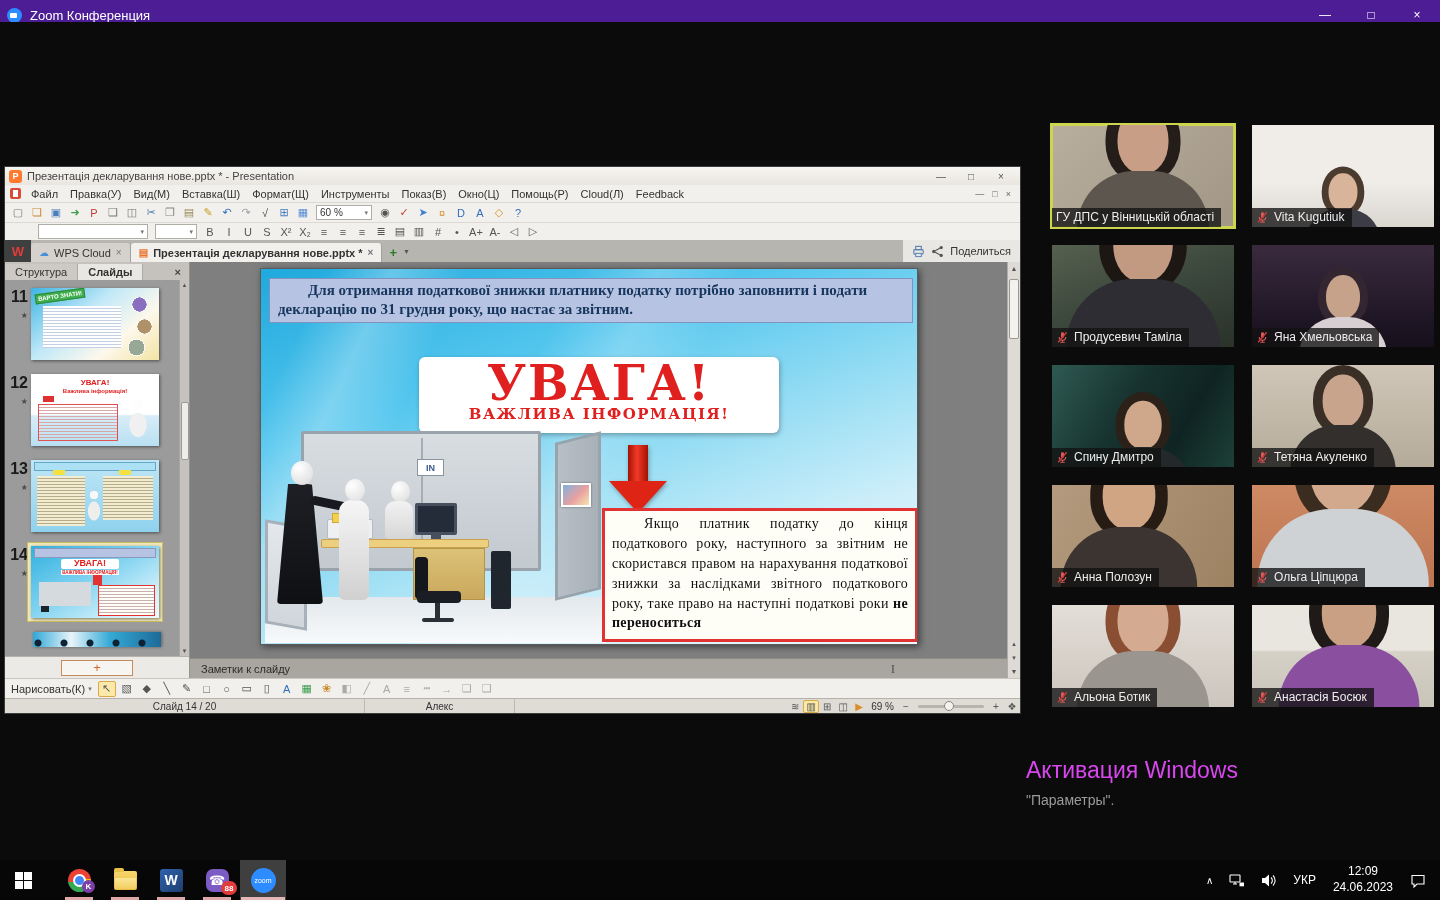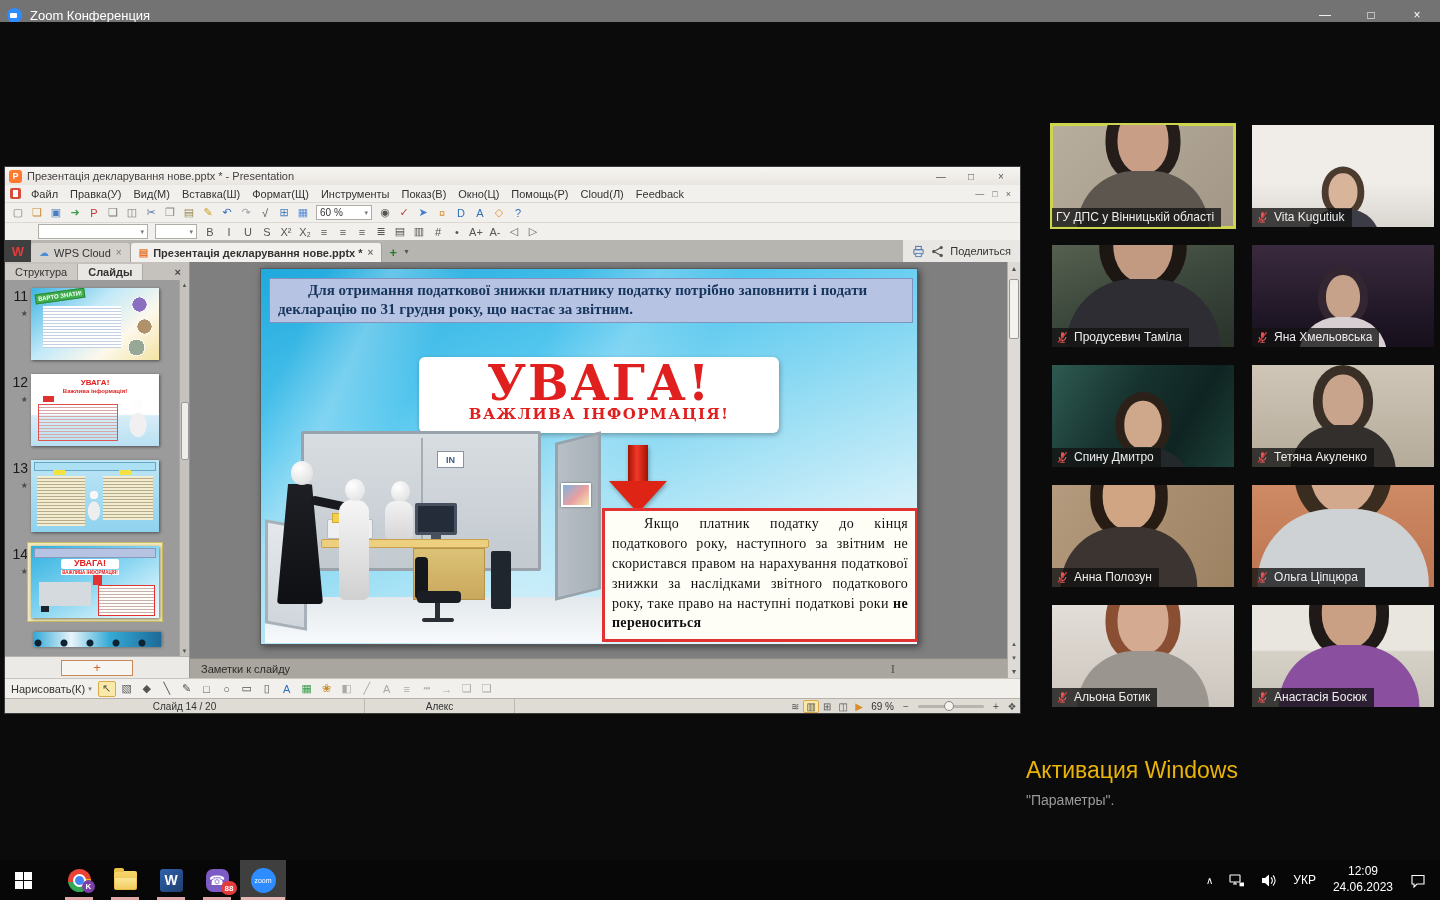--- a/index.html
+++ b/index.html
@@ -1,20 +1,20 @@
 <!DOCTYPE html>
 <html><head>
 <meta charset="utf-8">
 <style>
   * { margin:0; padding:0; box-sizing:border-box; }
   html,body { width:1440px; height:900px; overflow:hidden; background:#000; font-family:"Liberation Sans", sans-serif; }
   .screen { position:relative; width:1440px; height:900px; }
 
   
-  .zoom-titlebar { height:30px; background:#737373; display:flex; align-items:center; padding-left:7px; gap:8px; }
+  .zoom-titlebar { height:30px; background:#4c1d95; display:flex; align-items:center; padding-left:7px; gap:8px; }
   .zoom-logo { width:15px; height:15px; border-radius:50%; background:#2d8cff; position:relative; flex:0 0 auto; }
   .zoom-logo::after { content:""; position:absolute; left:3px; top:5px; width:7px; height:5px; background:#fff; border-radius:1px; }
   .zoom-title { color:#fff; font-size:13px; }
   .wc { margin-left:auto; display:flex; }
   .wc-btn { width:46px; height:22px; color:#fff; font-size:12px; display:flex; align-items:center; justify-content:center; }
 
   .desktop { position:absolute; top:22px; left:0; width:1440px; height:838px; background:#0b0b0b; }
 
   
   .pres { position:absolute; left:5px; top:145px; width:1015px; height:546px; background:#eceae6; display:flex; flex-direction:column; box-shadow:0 0 0 1px #3c3c3c; color:#333; }
@@ -56,21 +56,21 @@
   
   .left-panel { width:185px; display:flex; flex-direction:column; background:#d5d2cd; border-right:1px solid #96948f; }
   .panel-tabs { height:18px; display:flex; align-items:flex-end; background:#c5c2bd; font-size:11px; }
   .panel-tab { padding:2px 10px 2px; background:#cdcac5; border-right:1px solid #aaa; }
   .panel-tab.active { background:#e9e7e3; font-weight:bold; }
   .panel-close { margin-left:auto; padding:0 8px 2px; font-weight:bold; color:#444; font-size:11px; }
   .thumbs { flex:1; display:flex; background:#9b9b9b; min-height:0; }
   .thumb-list { flex:1; padding:8px 2px 0 2px; overflow:hidden; }
   .thumb { display:flex; margin-bottom:14px; }
   .thumb-gutter { width:24px; display:flex; flex-direction:column; align-items:flex-end; padding-right:3px; gap:5px; }
-  .thumb-num { font-size:14px; font-weight:normal; color:#1a1a1a; }
+  .thumb-num { font-size:16px; font-weight:bold; color:#1a1a1a; }
   .thumb-star { font-size:8px; color:#4a4a4a; }
   .mini-wrap { padding:0; }
   .thumb.current .mini-wrap { background:#f0e9bc; border:1px solid #cdbd62; padding:3px; margin:-4px; }
   .mini { width:128px; height:72px; background:#fff; position:relative; overflow:hidden; box-shadow:1px 1px 3px rgba(0,0,0,.5); }
   .badge, .badge2 { position:absolute; z-index:2; }
   .badge:empty, .badge2:empty { display:none; }
   .deco { position:absolute; inset:0; }
   
   .thumb-list .thumb:nth-child(1) .mini { background:linear-gradient(140deg,#3db4e3 0%,#c2e9f8 40%,#fdf8ec 70%,#f3e3a2 100%); }
   .thumb-list .thumb:nth-child(1) .badge { top:3px; left:4px; background:#3fae4e; border:1px solid #2c8a3a; color:#fff; font-size:6px; font-weight:bold; padding:1px 2px; transform:rotate(-8deg); }
@@ -138,21 +138,21 @@
   .alert-box p { font-size:14px; color:#101010; line-height:1.42; text-align:justify; text-indent:32px; letter-spacing:.3px; }
 
   
   .cubicle { position:absolute; left:4px; top:158px; width:340px; height:216px; }
   .cubicle > div { position:absolute; }
   .floor { left:0; right:0; bottom:0; height:46px; background:linear-gradient(#e2e8ec,#f8fafc); }
   .wall-back { left:36px; top:4px; width:240px; height:140px; background:linear-gradient(#d8dde1,#c2c9cf); border:3px solid #9aa3ab; border-radius:2px; }
   .wall-back::before { content:""; position:absolute; left:50%; top:4px; bottom:4px; width:2px; background:#a5adb5; }
   .wall-right { right:4px; top:10px; width:46px; height:158px; background:linear-gradient(90deg,#b8bfc6,#a8b0b8); border:3px solid #99a3ab; transform:skewY(-14deg); }
   .wall-leftlow { left:0; top:96px; width:42px; height:104px; background:linear-gradient(#e4e8ec,#d0d6db); border:3px solid #a8b1b9; transform:skewY(10deg); }
-  .sign-in { left:152px; top:24px; width:27px; height:17px; background:#fff; border:1px solid #8a94a0; font-family:"Liberation Sans", sans-serif; font-size:9px; font-weight:bold; color:#3a5a8a; display:flex; align-items:center; justify-content:center;margin-left:20px; }
+  .sign-in { left:152px; top:32px; width:27px; height:17px; background:#fff; border:1px solid #8a94a0; font-family:"Liberation Sans", sans-serif; font-size:9px; font-weight:bold; color:#3a5a8a; display:flex; align-items:center; justify-content:center; }
   .frame { right:14px; top:56px; width:30px; height:24px; background:linear-gradient(135deg,#7fb2e0,#e8a0a0 55%,#f5e6b0); border:2px solid #fff; box-shadow:0 0 2px #566; }
   .printer { left:62px; top:92px; width:46px; height:20px; background:#eef0f2; border:1px solid #b5bcc4; border-radius:2px; }
   .printer::after { content:""; position:absolute; left:4px; top:-7px; width:26px; height:8px; background:#f2cf4e; border:1px solid #cfa82e; }
   .desk { left:56px; top:112px; width:168px; height:9px; background:#ecd07f; border:1px solid #c9a14f; border-radius:2px; }
   .desk-front { left:148px; top:121px; width:72px; height:52px; background:linear-gradient(#dcc277,#c9a85c); border:1px solid #b5944a; }
   .monitor { left:150px; top:76px; width:42px; height:32px; background:#232c38; border:3px solid #46505e; border-radius:2px; }
   .monitor::after { content:""; position:absolute; left:13px; bottom:-9px; width:10px; height:6px; background:#46505e; }
   .tower { left:226px; top:124px; width:20px; height:58px; background:#20262e; border-radius:2px; }
   .chair-back { left:150px; top:130px; width:13px; height:42px; background:#14171c; border-radius:4px; }
   .chair-seat { left:152px; top:164px; width:44px; height:12px; background:#1a1e24; border-radius:4px; }
@@ -206,21 +206,21 @@
   .videos .vtile:nth-child(6){ background:linear-gradient(#cfc6b8,#b5ab9a); --hair:#3a2f26; --skin:#c9a48c; --top:#332f2c; --ps:1.2; --py:6px; }
   .videos .vtile:nth-child(7){ background:linear-gradient(120deg,#b49a7e,#9d8262); --hair:#261c14; --skin:#cfa584; --top:#3c3430; --ps:1.55; --px:-14px; --py:2px; }
   .videos .vtile:nth-child(8){ background:linear-gradient(#cd8a64,#bd7450); --hair:#3b2c20; --skin:#d2a98c; --top:#ced2d4; --ps:1.95; --py:0px; }
   .videos .vtile:nth-child(9){ background:linear-gradient(#e3ded8,#ccc5bd); --hair:#8a4f33; --skin:#d4ab90; --top:#9a958f; --ps:1.5; --py:4px; }
   .videos .vtile:nth-child(10){ background:linear-gradient(#e9e6df 44%,#d5d1c7 46%,#c9c4b8); --hair:#1f1a18; --skin:#c9a084; --top:#8a4f9e; --ps:1.6; --px:6px; --py:2px; }
   .videos .vtile:nth-child(11){ background:linear-gradient(120deg,#7a6450,#5b4a3a 55%,#463a2e); --hair:#4a3828; --skin:#d9b79c; --top:#cfc0b8; --ps:1.5; --px:-10px; --py:2px; }
   .videos .vtile:nth-child(12){ background:linear-gradient(#ddd6c9,#c6bdab); --hair:#8a7152; --skin:#d6b296; --top:#d8d2c6; --ps:1.55; --px:10px; --py:2px; }
 
   
   .activation { position:absolute; left:1026px; top:735px; }
-  .act-title { font-size:23px; color:#eab308; }
+  .act-title { font-size:23px; color:#d946ef; }
   .act-body { font-size:14px; color:#9b9b9b; margin-top:7px; line-height:1.4; }
 
   
   .taskbar { position:absolute; left:0; bottom:0; width:1440px; height:40px; background:#070707; display:flex; align-items:center; }
   .tb-start { width:46px; height:40px; display:flex; align-items:center; justify-content:center; }
   .win-logo { display:grid; grid-template-columns:8px 8px; grid-template-rows:8px 8px; gap:1px; }
   .win-logo span { background:#fdfdfd; }
   .task-icons { display:flex; margin-left:10px; }
   .task-icon { width:46px; height:40px; position:relative; display:flex; align-items:center; justify-content:center; }
   .task-icon::after { content:""; position:absolute; bottom:0; left:9px; right:9px; height:3px; background:#dfa8a8; }

